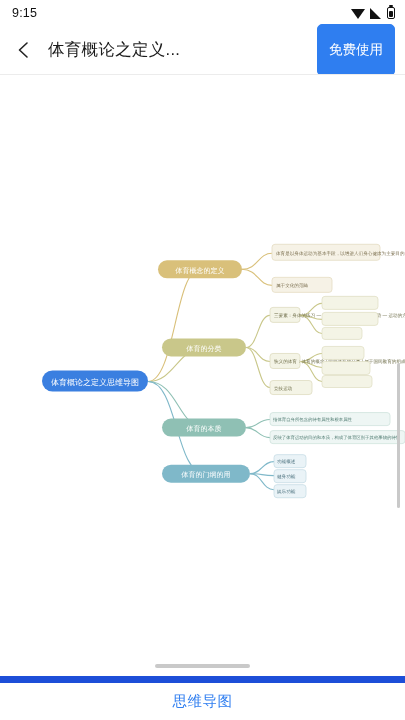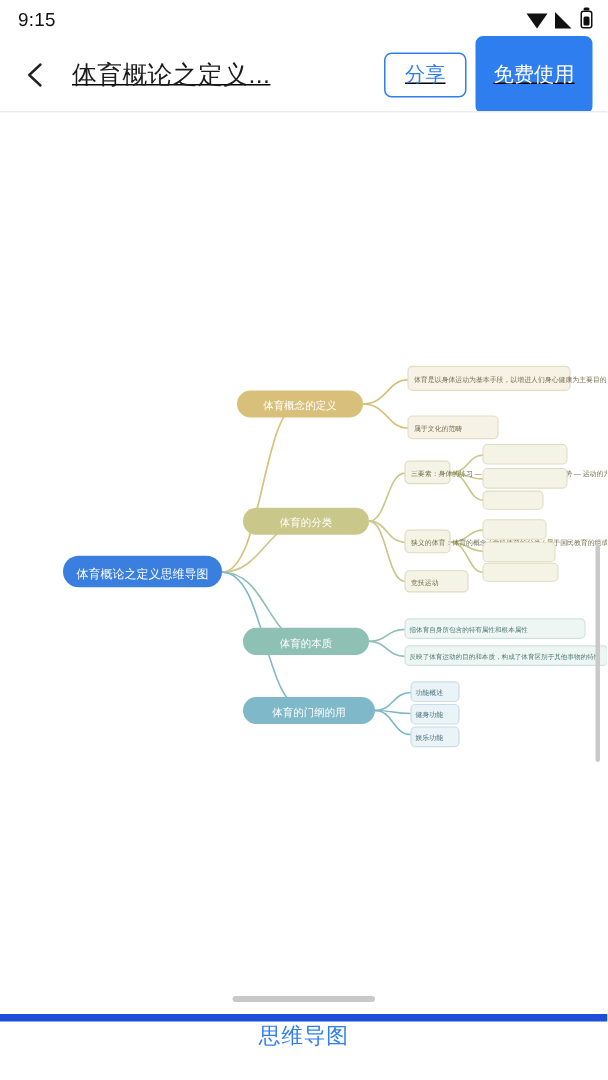--- a/index.html
+++ b/index.html
@@ -86,21 +86,20 @@
   }
   
   .appbar {
     height: 48px;
     display: flex;
     align-items: center;
     padding: 0 10px 0 8px;
     background: #ffffff;
     gap: 6px;
     flex: 0 0 auto;
-    text-decoration: underline;
   }
   .back-btn {
     width: 32px; height: 32px;
     display: flex; align-items: center; justify-content: center;
     cursor: pointer;
   }
   .back-btn svg { display: block; }
   .appbar-title {
     flex: 1 1 auto;
     font-size: 16.5px;
@@ -162,22 +161,22 @@
     left: 155px;
     width: 95px;
     height: 4px;
     background: #c9c9c9;
     border-radius: 2px;
   }
   
   .tabbar {
     height: 44px;
     display: flex;
-    align-items: flex-start;
-    border-top: 5px solid #1d4ed8;
+    align-items: center;
+    border-top: 7px solid #1d4ed8;
     background: #ffffff;
     flex: 0 0 auto;
   }
   .tab {
     flex: 1 1 50%;
     display: flex;
     align-items: center;
     justify-content: center;
     font-size: 14.5px;
     color: #2b2b2b;
@@ -202,21 +201,20 @@
     </div>
   </div>
 
   <div class="appbar">
     <div class="back-btn">
       <svg width="20" height="20" viewBox="0 0 20 20">
         <path d="M13 3 L5.5 10 L13 17" fill="none" stroke="#222" stroke-width="1.6" stroke-linecap="round" stroke-linejoin="round"></path>
       </svg>
     </div>
     <div class="appbar-title">体育概论之定义...</div>
-    <button class="btn-share">分享</button>
     <button class="btn-free">免费使用</button>
   </div>
 
   <div class="canvas-wrap">
     <div class="canvas">
       <svg viewBox="0 0 405 600" preserveAspectRatio="none">
 
         <g fill="none" stroke-width="1.1">
           <path d="M148 306 C175 306 175 194 200 194" stroke="#d9c07a"></path>
           <path d="M148 306 C175 306 178 272 205 272" stroke="#c9c78a"></path>

